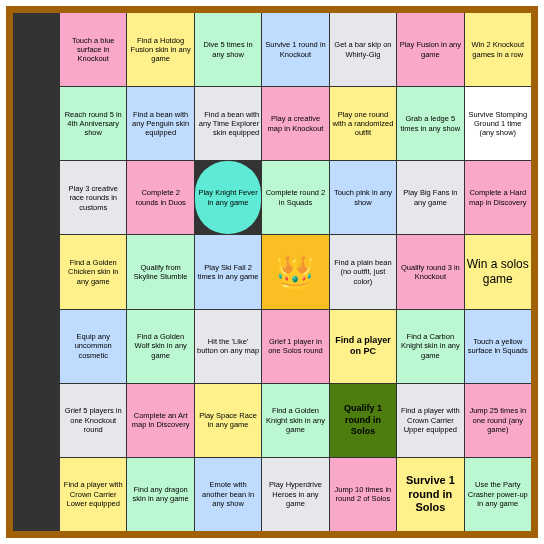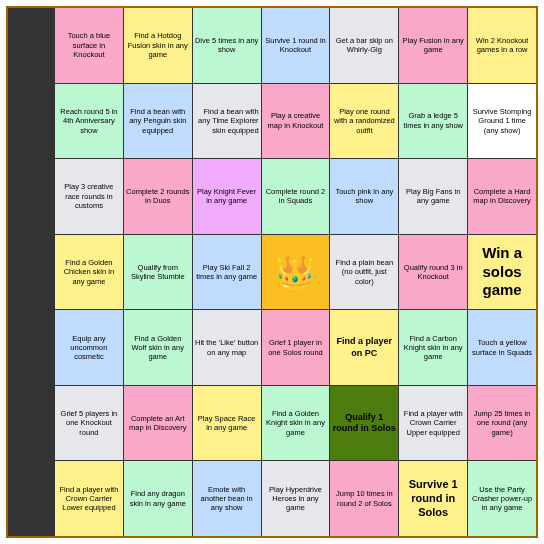--- a/index.html
+++ b/index.html
@@ -11,21 +11,21 @@
       display: flex;
       align-items: center;
       justify-content: center;
     }
     .bingo-board {
       display: grid;
       grid-template-columns: repeat(7, 1fr);
       grid-template-rows: repeat(7, 1fr);
       width: 532px;
       height: 532px;
-      border: 2px solid #a16207;
+      border: 7px solid #a16207;
       gap: 1px;
       background: #333;
       padding-left: 47px;
     }
     .cell {
       display: flex;
       align-items: center;
       justify-content: center;
       text-align: center;
       padding: 2px;
@@ -85,21 +85,21 @@
     </div>
     <div class="cell" style="background: #ffffff;">
       <span class="cell-text">Survive Stomping Ground 1 time (any show)</span>
     </div>
     <div class="cell" style="background: rgb(229, 231, 235);">
       <span class="cell-text">Play 3 creative race rounds in customs</span>
     </div>
     <div class="cell" style="background: rgb(249, 168, 201);">
       <span class="cell-text">Complete 2 rounds in Duos</span>
     </div>
-    <div class="cell" style="background: #f0abfc;">
+    <div class="cell" style="background: #5eead4; border-radius: 32px;">
       <span class="cell-text">Play Knight Fever in any game</span>
     </div>
     <div class="cell" style="background: rgb(187, 247, 208);">
       <span class="cell-text">Complete round 2 in Squads</span>
     </div>
     <div class="cell" style="background: rgb(191, 219, 254);">
       <span class="cell-text">Touch pink in any show</span>
     </div>
     <div class="cell" style="background: rgb(229, 231, 235);">
       <span class="cell-text">Play Big Fans in any game</span>
@@ -119,21 +119,21 @@
     <div class="cell" style="background: rgb(251, 191, 36);">
       <span style="font-size:32px;">👑</span>
     </div>
     <div class="cell" style="background: rgb(229, 231, 235);">
       <span class="cell-text">Find a plain bean (no outfit, just color)</span>
     </div>
     <div class="cell" style="background: rgb(249, 168, 201);">
       <span class="cell-text">Qualify round 3 in Knockout</span>
     </div>
     <div class="cell" style="background: rgb(254, 240, 138);">
-      <span class="cell-text" style="font-weight: bold; font-size: 15px;">Win a solos game</span>
+      <span class="cell-text" style="font-weight: normal; font-size: 12px;">Win a solos game</span>
     </div>
     <div class="cell" style="background: rgb(191, 219, 254);">
       <span class="cell-text">Equip any uncommon cosmetic</span>
     </div>
     <div class="cell" style="background: rgb(187, 247, 208);">
       <span class="cell-text">Find a Golden Wolf skin in any game</span>
     </div>
     <div class="cell" style="background: rgb(229, 231, 235);">
       <span class="cell-text">Hit the 'Like' button on any map</span>
     </div>

